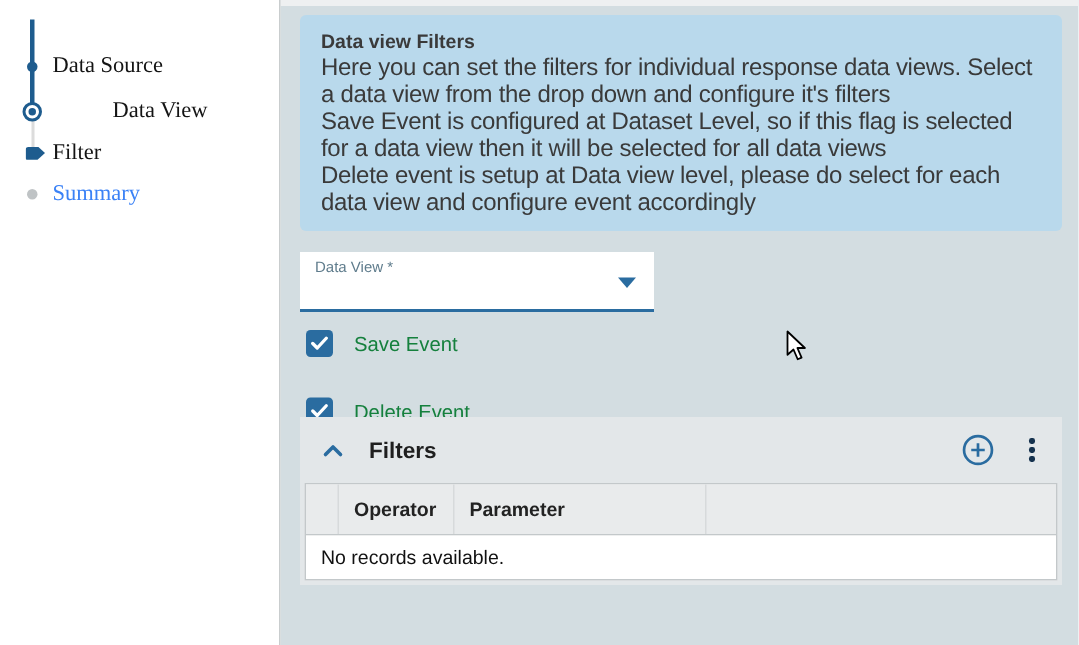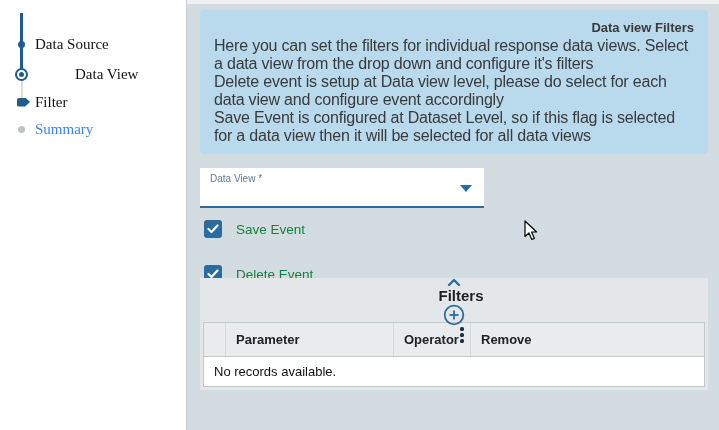--- a/index.html
+++ b/index.html
@@ -25,40 +25,40 @@
   .marker-filter{position:absolute;left:17px;top:50%;margin-top:-4.5px;width:13px;height:9px;background:#1e5c8e;
                  clip-path:polygon(0 0,62% 0,100% 50%,62% 100%,0 100%);border-radius:2px;}
   .dot-pending{position:absolute;left:18px;top:50%;margin-top:-3.5px;width:7px;height:7px;border-radius:50%;background:#bfc3c5;}
   .step-0{top:4px;} .step-1{top:34px;padding-left:40px;} .step-2{top:62px;} .step-3{top:89px;}
 
   
   .main{position:absolute;left:188px;top:4px;right:0;bottom:0;}
 
   .infobox{position:absolute;left:12px;top:6px;width:508px;box-sizing:border-box;
            background:#b9d9ec;border-radius:4px;padding:9px 14px;color:#3a3a3a;}
-  .infobox-title{font-size:13px;font-weight:bold;line-height:18px;text-align:right;}
+  .infobox-title{font-size:13px;font-weight:bold;line-height:18px;}
   .infobox p{margin:0;font-size:16px;line-height:18px;letter-spacing:-0.2px;}
 
-  .dropdown{position:absolute;left:12px;top:164px;width:284px;height:40px;box-sizing:border-box;
+  .dropdown{position:absolute;left:12px;top:164px;width:236px;height:40px;box-sizing:border-box;
             background:#ffffff;border-bottom:2px solid #2a6ca0;padding:5px 10px;cursor:pointer;}
   .dd-label{font-size:10px;color:#5f7c8c;line-height:12px;}
   .dd-value{font-size:13.5px;font-weight:bold;color:#333;line-height:17px;}
   .caret{position:absolute;right:12px;top:17px;width:0;height:0;
          border-left:6px solid transparent;border-right:6px solid transparent;border-top:7px solid #2a6ca0;}
 
   .check-row{position:absolute;left:16px;display:flex;align-items:center;cursor:pointer;}
   .check-row-1{top:216px;} .check-row-2{top:249px;margin-top:12px;}
   .checkbox{width:18px;height:18px;border-radius:3px;background:#2a6ca0;display:flex;
             align-items:center;justify-content:center;flex:0 0 auto;}
   .check-label{margin-left:14px;font-size:13.5px;color:#15803d;}
 
   
   .filters-panel{position:absolute;left:12px;top:274px;width:508px;background:#e3e7e9;
                  box-sizing:border-box;padding-bottom:3px;}
-  .filters-header{height:44px;display:flex;align-items:center;padding:0 12px;flex-direction:column;}
+  .filters-header{height:44px;display:flex;align-items:center;padding:0 12px;}
   .collapse-btn{display:flex;align-items:center;justify-content:center;width:20px;height:20px;cursor:pointer;}
   .filters-title{margin:0 0 0 14px;font-size:15px;font-weight:bold;color:#1f1f1f;}
   .header-spacer{flex:1;}
   .icon-btn{background:none;border:none;padding:0;margin:0;display:flex;align-items:center;
             justify-content:center;cursor:pointer;}
   .add-btn{width:24px;height:24px;}
   .kebab-btn{width:16px;height:20px;margin-left:16px;flex-direction:column;}
   .kebab-btn span{display:block;width:3.2px;height:3.2px;border-radius:50%;background:#15324e;margin:1.4px 0;}
 
   .filters-table{margin:0 3px;background:#fff;border:1px solid #c3c8ca;}
@@ -100,22 +100,22 @@
         <span class="step-label">Summary</span>
       </div>
     </div>
   </aside>
 
   <main class="main">
 
     <section class="infobox">
       <div class="infobox-title">Data view Filters</div>
       <p>Here you can set the filters for individual response data views. Select a data view from the drop down and configure it's filters</p>
+      <p>Save Event is configured at Dataset Level, so if this flag is selected for a data view then it will be selected for all data views</p>
       <p>Delete event is setup at Data view level, please do select for each data view and configure event accordingly</p>
-      <p>Save Event is configured at Dataset Level, so if this flag is selected for a data view then it will be selected for all data views</p>
     </section>
 
     <div class="dropdown">
       <div class="dd-label">Data View *</div>
       <span class="caret"></span>
     </div>
 
     <label class="check-row check-row-1">
       <span class="checkbox">
         <svg width="12" height="10" viewBox="0 0 12 10">
@@ -153,23 +153,22 @@
         <button class="icon-btn kebab-btn">
           <span></span>
           <span></span>
           <span></span>
         </button>
       </header>
 
       <div class="filters-table">
         <div class="t-head">
           <div class="t-cell t-c0"></div>
+          <div class="t-cell t-c2">Operator</div>
           <div class="t-cell t-c1">Parameter</div>
-          <div class="t-cell t-c2">Operator</div>
-          <div class="t-cell t-c4">Remove</div>
         </div>
         <div class="t-empty">No records available.</div>
       </div>
     </section>
   </main>
 
   <svg class="cursor" width="15" height="21" viewBox="0 0 15 21">
     <polygon points="1,1 1,16.5 5,13 7.8,19.5 10.4,18.4 7.6,12 12.6,12" fill="#ffffff" stroke="#000000" stroke-width="1.2" stroke-linejoin="round"></polygon>
   </svg>
 </div>

